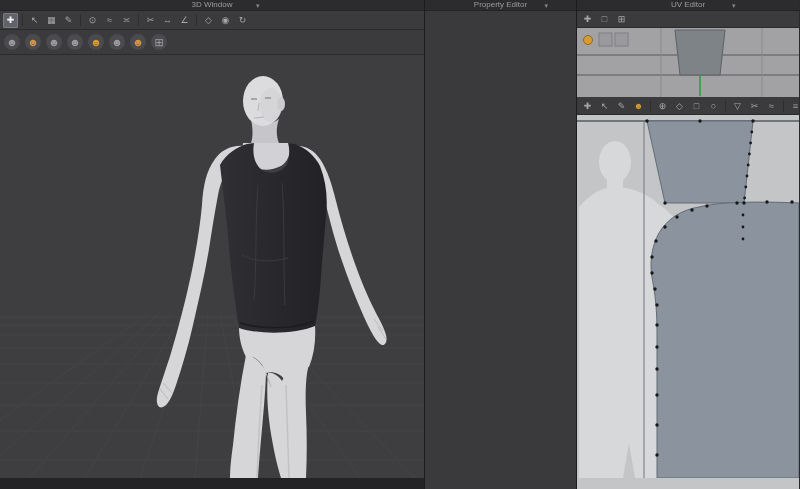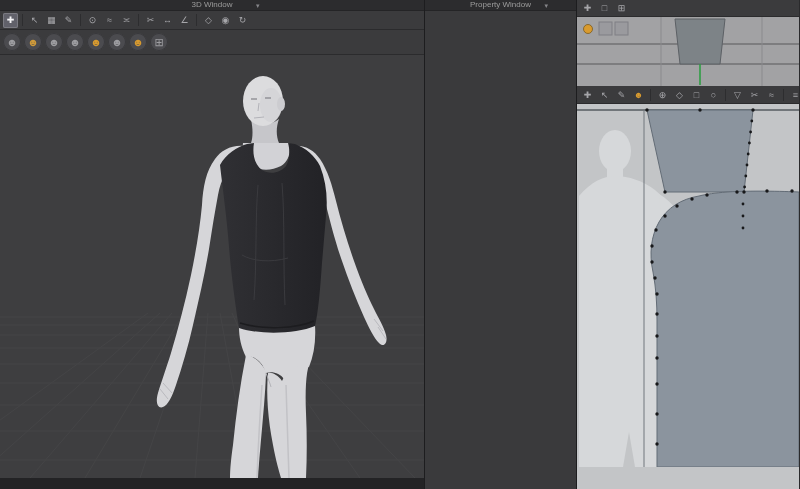--- a/index.html
+++ b/index.html
@@ -153,28 +153,32 @@
             <path d="M 259,48 L 258,56 M 254,63 L 264,62"></path>
           </g>
         </g>
       </svg>
     </div>
     <div class="bottom-strip"></div>
   </div>
 
   <div class="panel-prop">
     <div class="panel-header">
-      <span>Property Window</span>
+      <span>Property Editor</span>
       <span class="caret">▾</span>
     </div>
     <div class="prop-body"></div>
   </div>
 
   <div class="right-col">
 
+    <div class="panel-header">
+      <span>UV Editor</span>
+      <span class="caret">▾</span>
+    </div>
     <div class="toolbar toolbar-uv">
         <span class="tb-icon">✚</span>
         <span class="tb-icon">□</span>
         <span class="tb-icon">⊞</span>
       </div>
     <div class="uv-ws">
       <svg width="222" height="69" viewBox="0 0 222 69">
         <rect x="0" y="0" width="222" height="69" fill="var(--uv-bg,#a2a2a4)"></rect>
         <circle cx="11" cy="12" r="4.5" fill="var(--accent-orange,#d99b2f)" stroke="#7a5a1e" stroke-width="0.8"></circle>
         <rect x="22" y="5" width="13" height="13" fill="#9a9a9e" stroke="#7f7f84"></rect>

